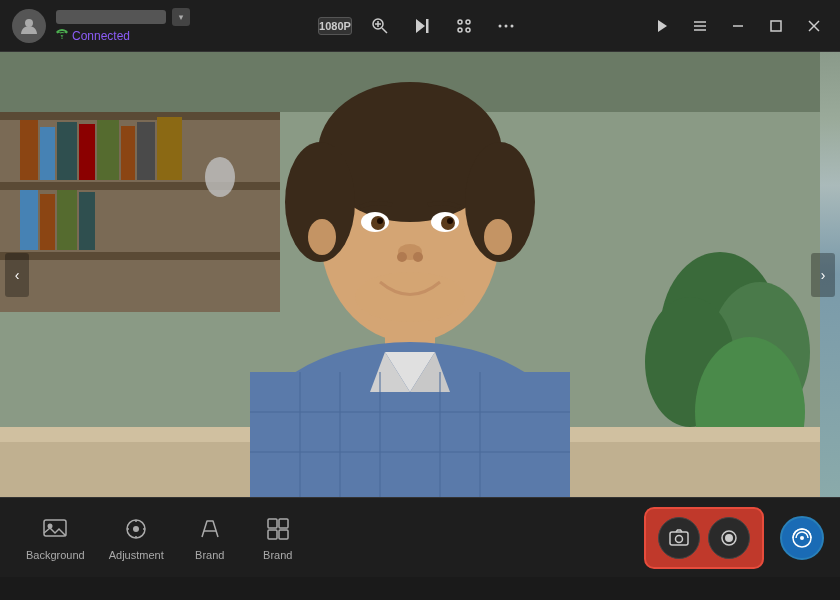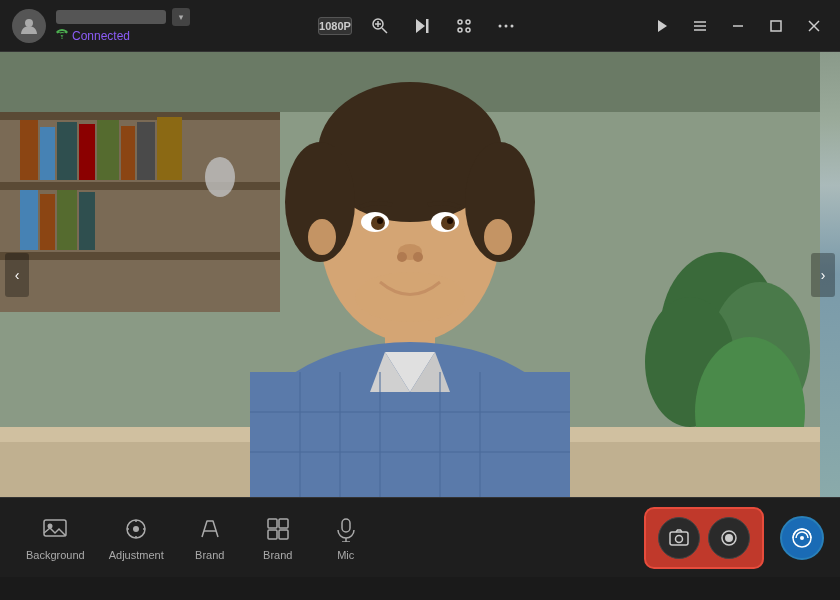--- a/index.html
+++ b/index.html
@@ -469,31 +469,20 @@
           <rect x="3" y="3" width="9" height="9" rx="1" stroke="#aaa" stroke-width="1.5" fill="none"></rect>
           <rect x="14" y="3" width="9" height="9" rx="1" stroke="#aaa" stroke-width="1.5" fill="none"></rect>
           <rect x="3" y="14" width="9" height="9" rx="1" stroke="#aaa" stroke-width="1.5" fill="none"></rect>
           <rect x="14" y="14" width="9" height="9" rx="1" stroke="#aaa" stroke-width="1.5" fill="none"></rect>
         </svg>
       </div>
       <span class="tool-label">Brand</span>
     </div>
 
 
-    <div class="tool-item">
-      <div class="tool-icon">
-        <svg width="26" height="26" viewBox="0 0 26 26" fill="none">
-          <rect x="9" y="3" width="8" height="13" rx="4" stroke="#aaa" stroke-width="1.5" fill="none"></rect>
-          <path d="M5 14a8 8 0 0016 0" stroke="#aaa" stroke-width="1.5" fill="none"></path>
-          <line x1="13" y1="22" x2="13" y2="26" stroke="#aaa" stroke-width="1.5"></line>
-          <line x1="9" y1="26" x2="17" y2="26" stroke="#aaa" stroke-width="1.5"></line>
-        </svg>
-      </div>
-      <span class="tool-label">Mic</span>
-    </div>
 
   </div>
 
   <div class="action-buttons">
     <div class="action-btn">
       <svg width="22" height="22" viewBox="0 0 22 22" fill="none">
         <rect x="2" y="5" width="18" height="13" rx="2" stroke="#ccc" stroke-width="1.5" fill="none"></rect>
         <circle cx="11" cy="12" r="3.5" stroke="#ccc" stroke-width="1.5" fill="none"></circle>
         <path d="M8 5l1.5-2h3L14 5" stroke="#ccc" stroke-width="1.5" fill="none"></path>
       </svg>

